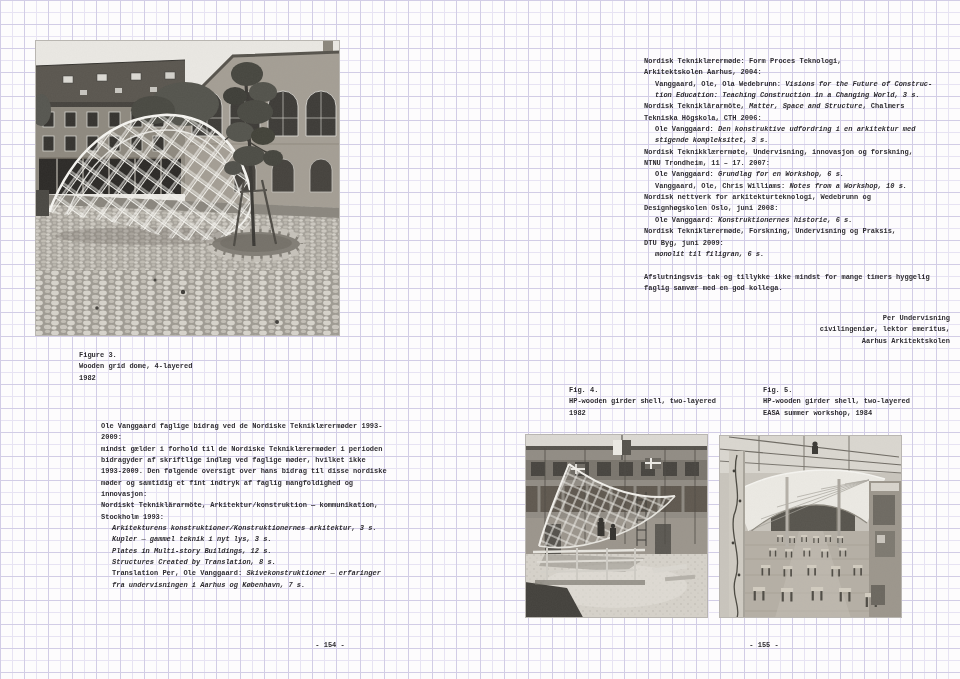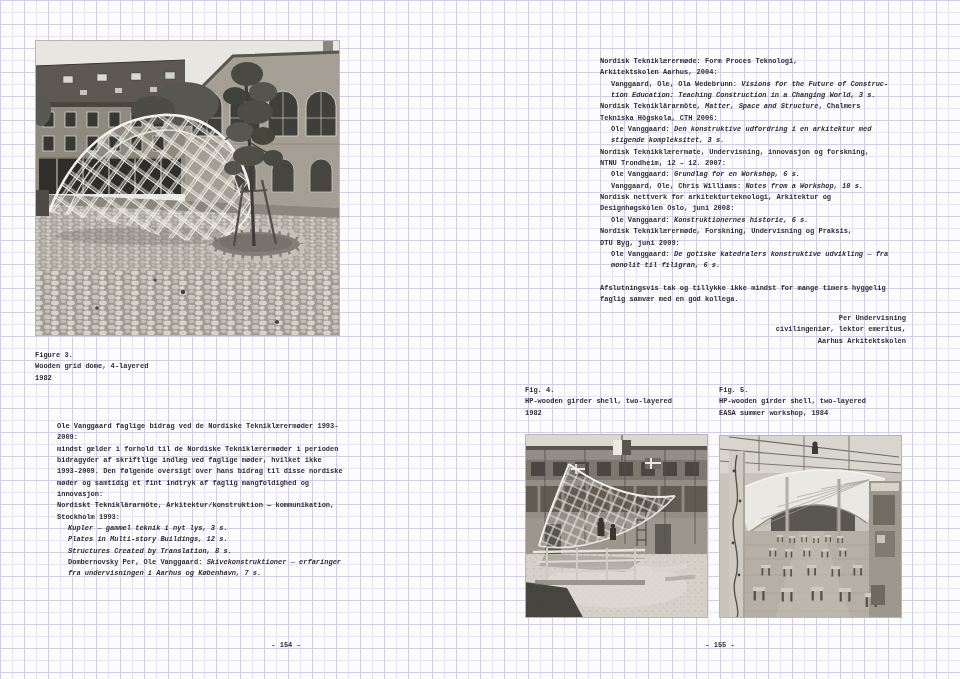--- a/index.html
+++ b/index.html
@@ -8,21 +8,21 @@
     background-color:#fdfcfd;
     background-image:
       linear-gradient(to right, #d2cde6 0, #d2cde6 1px, transparent 1px),
       linear-gradient(to bottom, #d2cde6 0, #d2cde6 1px, transparent 1px),
       linear-gradient(to right, #e7e3f3 0, #e7e3f3 1px, transparent 1px),
       linear-gradient(to bottom, #e7e3f3 0, #e7e3f3 1px, transparent 1px);
     background-size:24px 24px,24px 24px,12px 12px,12px 12px;
     font-family:"Liberation Mono", monospace;
   }
   .abs{position:absolute;}
-  .txt{font-size:7px;line-height:11.35px;font-weight:700;color:#2e2c31;letter-spacing:0;}
+  .txt{font-size:7px;line-height:11.35px;font-weight:700;color:#2e2c31;letter-spacing:0;margin-left:44px;}
   .tl{white-space:pre;min-height:11.35px;}
   .it{font-style:italic;}
   .ind{padding-left:11px;}
   .center{text-align:center;}
   .sig .tl{text-align:right;}
   figure{margin:0;position:absolute;line-height:0;}
   figure svg{display:block;}
   
   #photo3{left:35px;top:40px;width:305px;height:296px;}
   #cap3{left:35px;top:350px;}
@@ -196,51 +196,51 @@
     <div id="leftbody" class="abs txt">
         <div class="tl"><span>Ole Vanggaard faglige bidrag ved de Nordiske Tekniklærermøder 1993-</span></div>
         <div class="tl"><span>2009:</span></div>
         <div class="tl"><span>mindst gælder i forhold til de Nordiske Tekniklærermøder i perioden</span></div>
         <div class="tl"><span>bidragyder af skriftlige indlæg ved faglige møder, hvilket ikke</span></div>
         <div class="tl"><span>1993-2009. Den følgende oversigt over hans bidrag til disse nordiske</span></div>
         <div class="tl"><span>møder og samtidig et fint indtryk af faglig mangfoldighed og</span></div>
         <div class="tl"><span>innovasjon:</span></div>
         <div class="tl"><span>Nordiskt Tekniklärarmöte, Arkitektur/konstruktion — kommunikation,</span></div>
         <div class="tl"><span>Stockholm 1993:</span></div>
+        <div class="tl ind"><span class="it">Arkitekturens konstruktioner/Konstruktionernes arkitektur, 3 s.</span></div>
         <div class="tl ind"><span class="it">Kupler — gammel teknik i nyt lys, 3 s.</span></div>
         <div class="tl ind"><span class="it">Plates in Multi-story Buildings, 12 s.</span></div>
         <div class="tl ind"><span class="it">Structures Created by Translation, 8 s.</span></div>
-        <div class="tl ind"><span>Dombernovsky Per, Ole Vanggaard: </span><span class="it">Skivekonstruktioner — erfaringer</span></div>
+        <div class="tl ind"><span>Translation Per, Ole Vanggaard: </span><span class="it">Skivekonstruktioner — erfaringer</span></div>
         <div class="tl ind"><span class="it">fra undervisningen i Aarhus og København, 7 s.</span></div>
       </div>
 
     <div id="pn154" class="abs txt center">- 154 -</div>
   </div>
 
   <div>
 
     <div id="rightbody" class="abs txt">
         <div class="tl"><span>Nordisk Tekniklærermøde: Form Proces Teknologi,</span></div>
         <div class="tl"><span>Arkitektskolen Aarhus, 2004:</span></div>
         <div class="tl ind"><span>Vanggaard, Ole, Ola Wedebrunn: </span><span class="it">Visions for the Future of Construc-</span></div>
         <div class="tl ind"><span class="it">tion Education: Teaching Construction in a Changing World, 3 s.</span></div>
         <div class="tl"><span>Nordisk Tekniklärarmöte, </span><span class="it">Matter, Space and Structure</span><span>, Chalmers</span></div>
         <div class="tl"><span>Tekniska Högskola, CTH 2006:</span></div>
         <div class="tl ind"><span>Ole Vanggaard: </span><span class="it">Den konstruktive udfordring i en arkitektur med</span></div>
         <div class="tl ind"><span class="it">stigende kompleksitet, 3 s.</span></div>
         <div class="tl"><span>Nordisk Teknikklærermøte, Undervisning, innovasjon og forskning,</span></div>
-        <div class="tl"><span>NTNU Trondheim, 12 – 12. 2007:</span></div>
+        <div class="tl"><span>NTNU Trondheim, 11 – 17. 2007:</span></div>
         <div class="tl ind"><span>Ole Vanggaard: </span><span class="it">Grundlag for en Workshop, 6 s.</span></div>
         <div class="tl ind"><span>Vanggaard, Ole, Chris Williams: </span><span class="it">Notes from a Workshop, 10 s.</span></div>
-        <div class="tl"><span>Nordisk nettverk for arkitekturteknologi, Arkitektur og</span></div>
+        <div class="tl"><span>Nordisk nettverk for arkitekturteknologi, Wedebrunn og</span></div>
         <div class="tl"><span>Designhøgskolen Oslo, juni 2008:</span></div>
         <div class="tl ind"><span>Ole Vanggaard: </span><span class="it">Konstruktionernes historie, 6 s.</span></div>
         <div class="tl"><span>Nordisk Tekniklærermøde, Forskning, Undervisning og Praksis,</span></div>
         <div class="tl"><span>DTU Byg, juni 2009:</span></div>
-        <div class="tl ind"><span>Ole Vanggaard: </span><span class="it">De gotiske katedralers konstruktive udvikling — fra</span></div>
         <div class="tl ind"><span class="it">monolit til filigran, 6 s.</span></div>
         <div class="tl">&nbsp;</div>
         <div class="tl"><span>Afslutningsvis tak og tillykke ikke mindst for mange timers hyggelig</span></div>
         <div class="tl"><span>faglig samvær med en god kollega.</span></div>
       </div>
 
     <div id="signature" class="abs txt sig">
         <div class="tl"><span>Per Undervisning</span></div>
         <div class="tl"><span>civilingeniør, lektor emeritus,</span></div>
         <div class="tl"><span>Aarhus Arkitektskolen</span></div>

